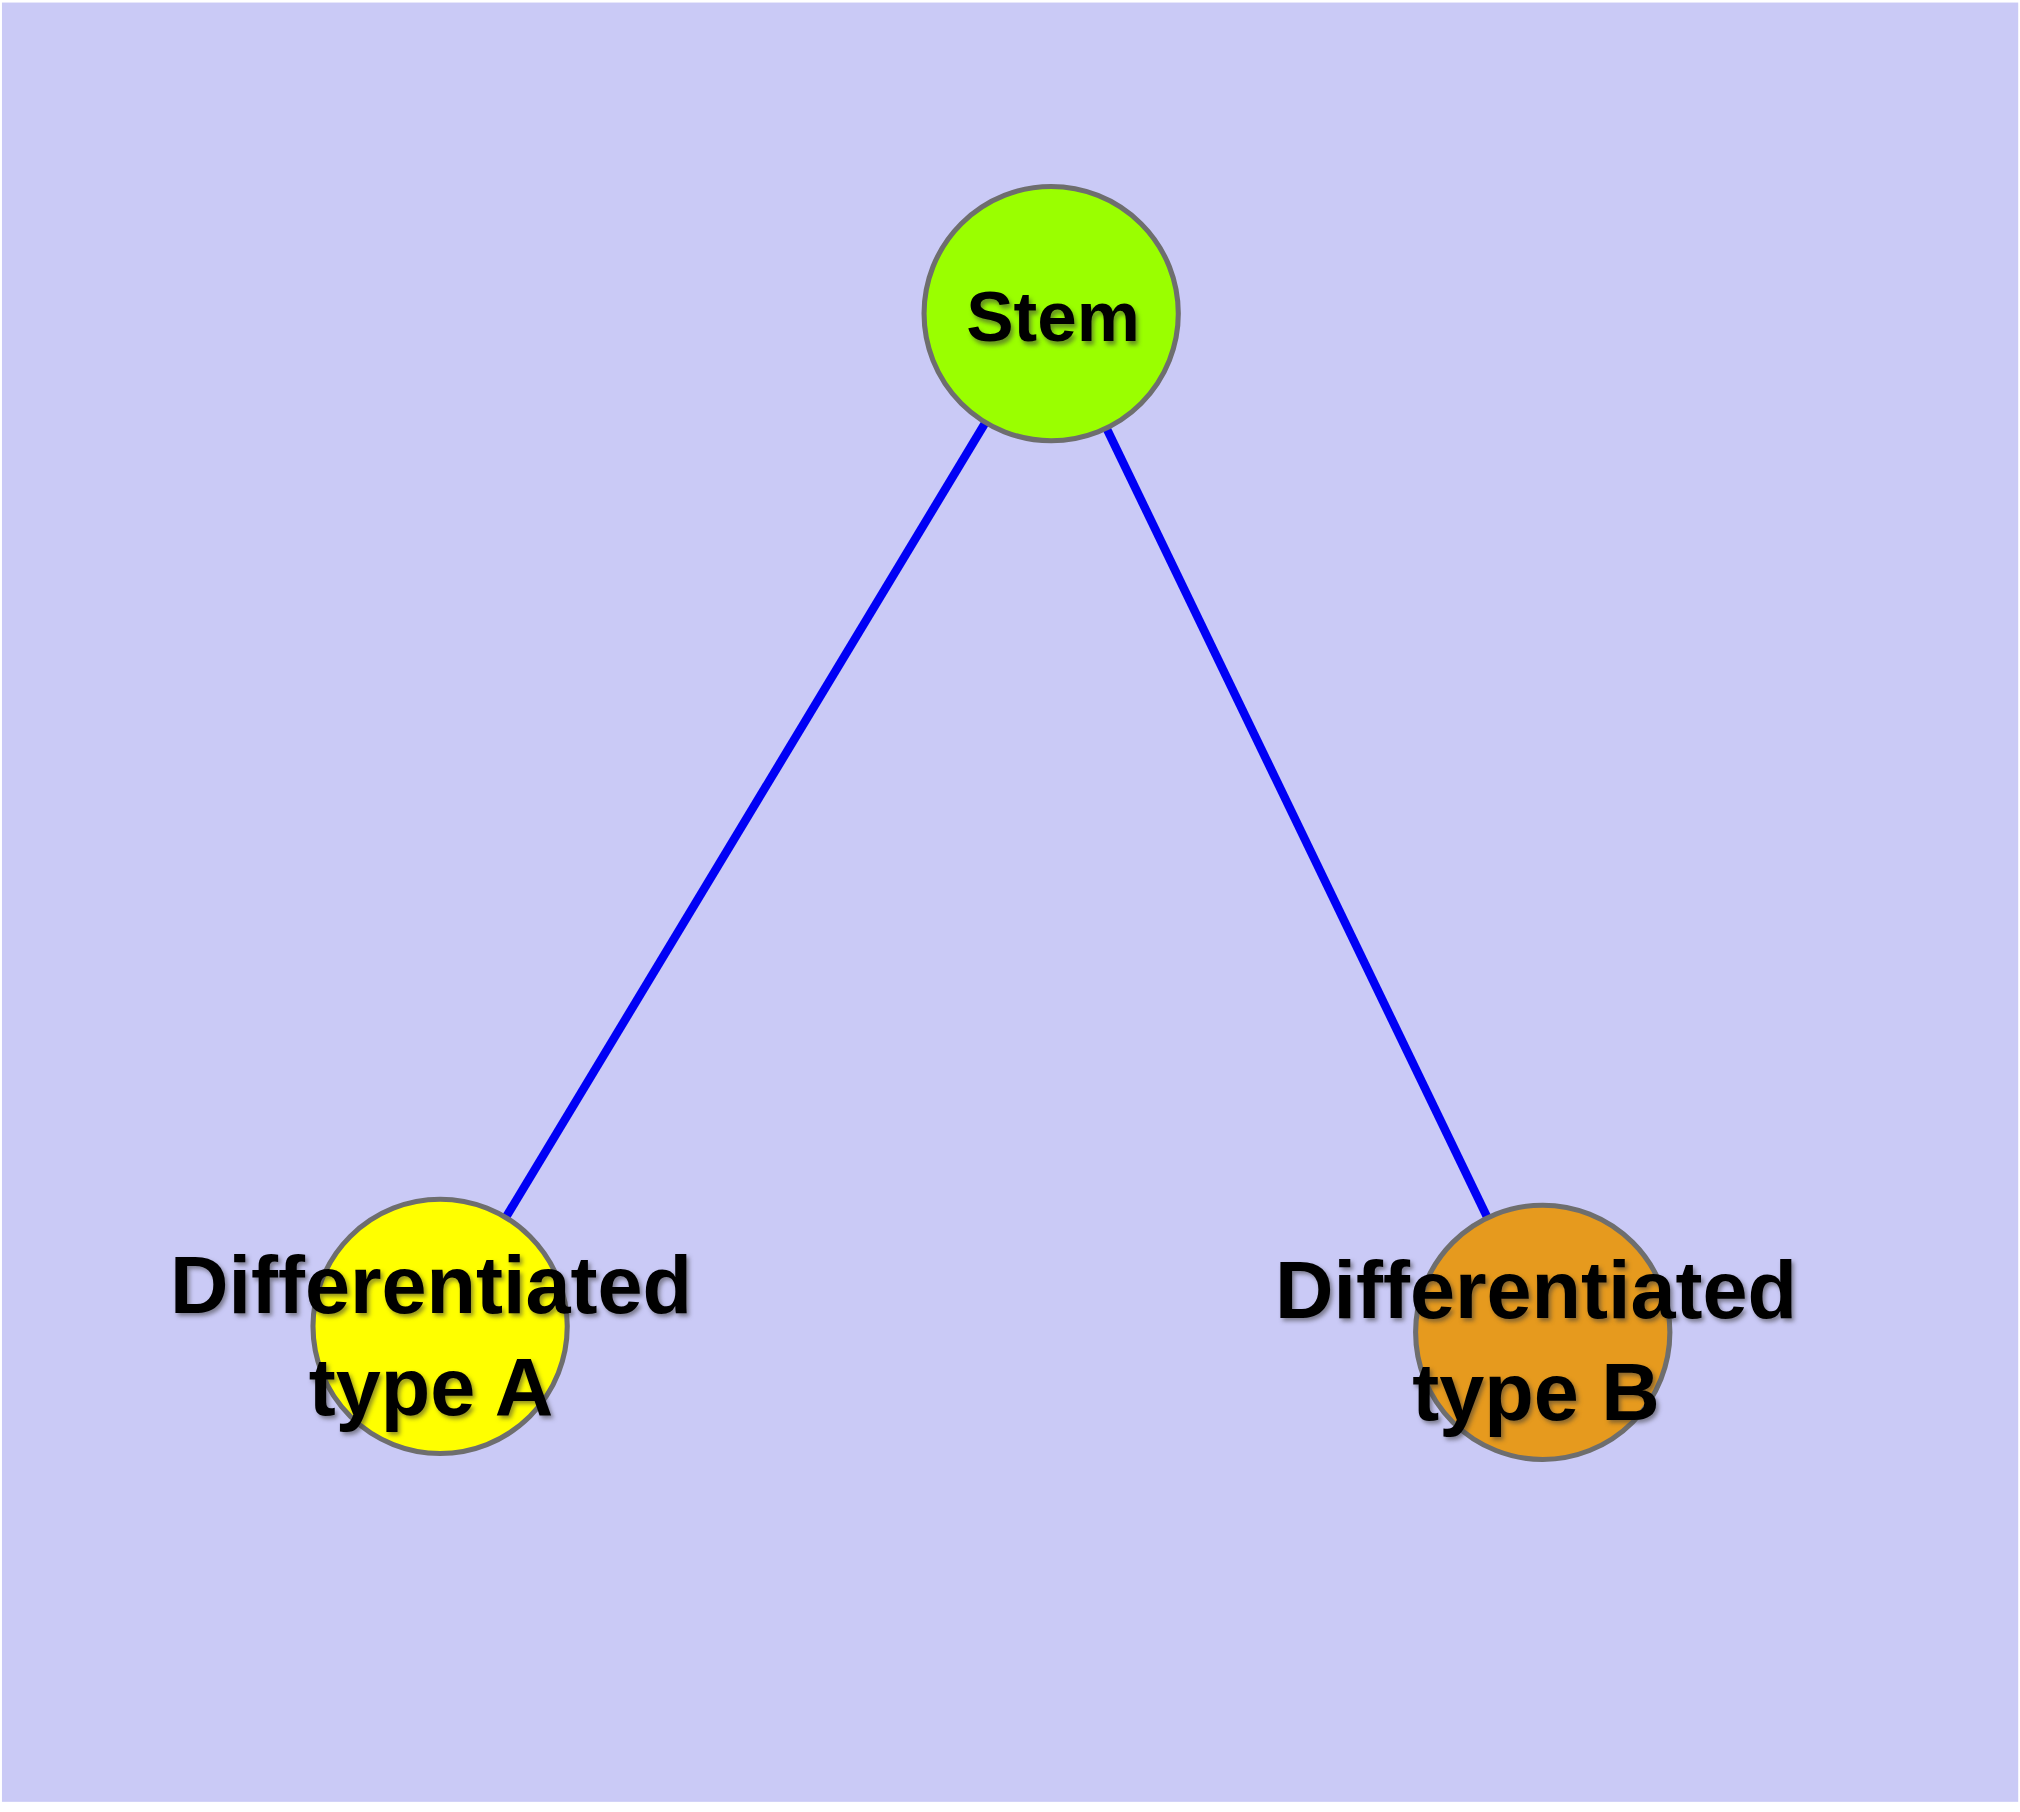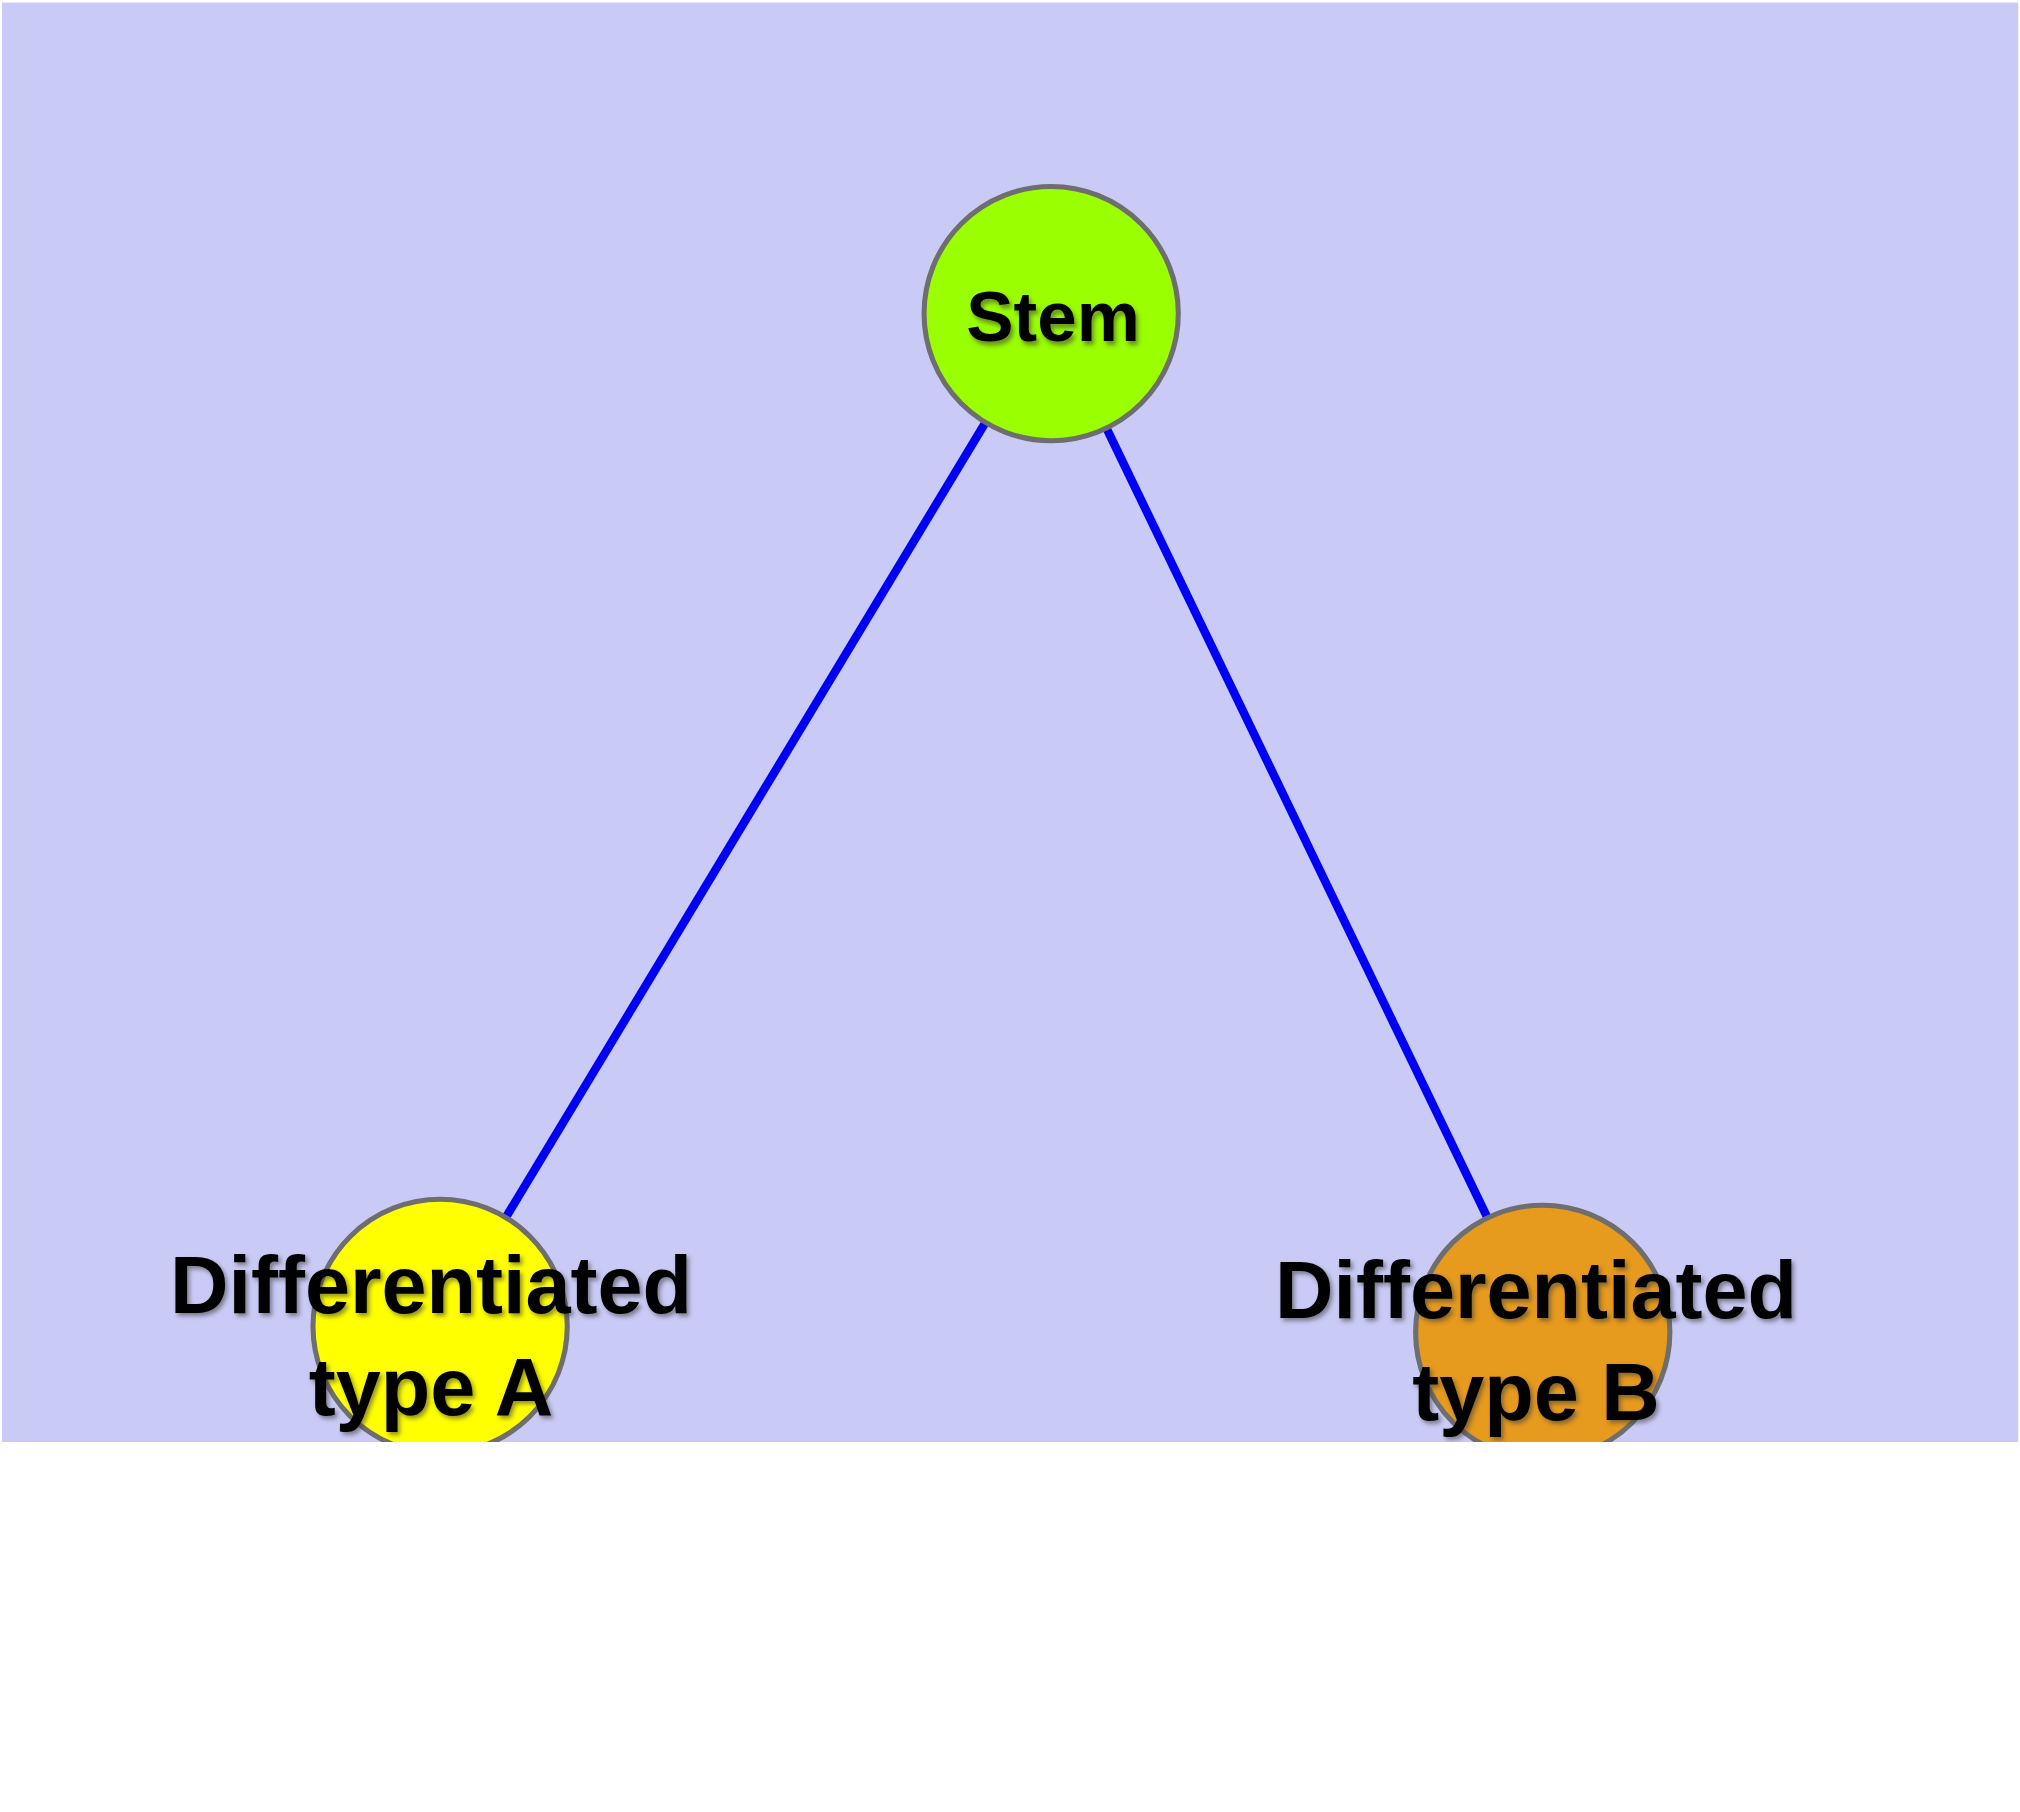--- a/index.html
+++ b/index.html
@@ -4,21 +4,21 @@
 <style>
   html, body {
     margin: 0;
     padding: 0;
     background: #ffffff;
     font-family: "Liberation Sans", sans-serif;
   }
   #figure {
     position: relative;
     width: 2021px;
-    height: 1442px;
+    height: 1812px;
     overflow: hidden;
   }
   #graph-svg {
     position: absolute;
     left: 0;
     top: 0;
     width: 2021px;
     height: 1812px;
     display: block;
   }

